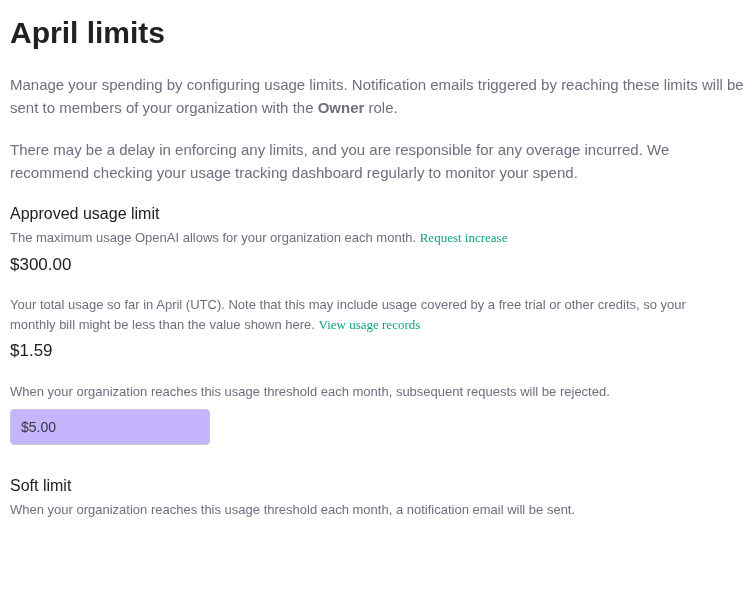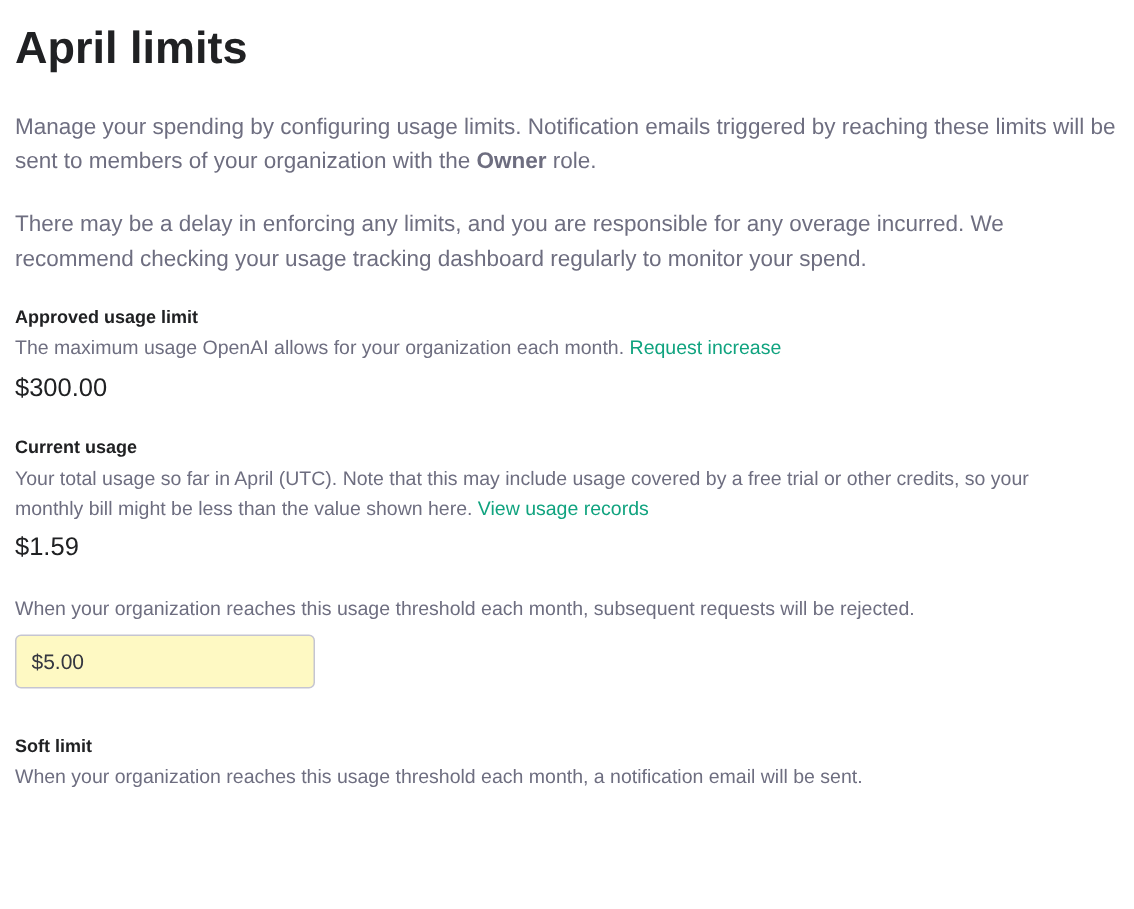--- a/index.html
+++ b/index.html
@@ -21,51 +21,52 @@
   }
   .desc {
     color: #6e6e80;
     font-size: 15px;
     line-height: 1.55;
     margin-bottom: 18px;
   }
   .desc strong { color: #6e6e80; font-weight: 700; }
   .section { margin-bottom: 18px; }
   .sec-title {
-    font-size: 12px;
-    font-weight: 700;
+    font-size: 16px;
+    font-weight: 400;
     color: #202123;
     margin-bottom: 2px;
   }
   .sec-sub {
     color: #6e6e80;
     font-size: 13px;
     line-height: 1.5;
     max-width: 720px;
   }
   .link {
     color: #10a37f;
     text-decoration: none;
     cursor: pointer;
+    font-family: Liberation Serif, serif;
   }
   .amount {
     font-size: 17px;
     color: #202123;
     margin-top: 4px;
   }
   .field {
     margin-top: 8px;
     width: 200px;
     height: 36px;
     border: 1px solid #c5c5d2;
     border-radius: 4px;
     padding: 6px 10px;
     font-size: 14px;
     color: #353740;
-    background: #fef9c3;
+    background: #c4b5fd;
   }
 </style>
 </head>
 <body>
 
 <h1>April limits</h1>
 
 <p class="desc">
   <span>Manage your spending by configuring usage limits. Notification emails triggered by reaching these limits will be sent to members of your organization with the </span><strong>Owner</strong><span> role.</span>
 </p>
@@ -74,21 +75,20 @@
 
 <div class="section">
   <div class="sec-title">Approved usage limit</div>
   <div class="sec-sub">
     <span>The maximum usage OpenAI allows for your organization each month. </span><a class="link">Request increase</a>
   </div>
   <div class="amount">$300.00</div>
 </div>
 
 <div class="section">
-  <div class="sec-title">Current usage</div>
   <div class="sec-sub">
     <span>Your total usage so far in April (UTC). Note that this may include usage covered by a free trial or other credits, so your monthly bill might be less than the value shown here. </span><a class="link">View usage records</a>
   </div>
   <div class="amount">$1.59</div>
 </div>
 
 <div class="section">
   <div class="sec-sub">When your organization reaches this usage threshold each month, subsequent requests will be rejected.</div>
   <input class="field" type="text" value="$5.00" style="">
 </div>

